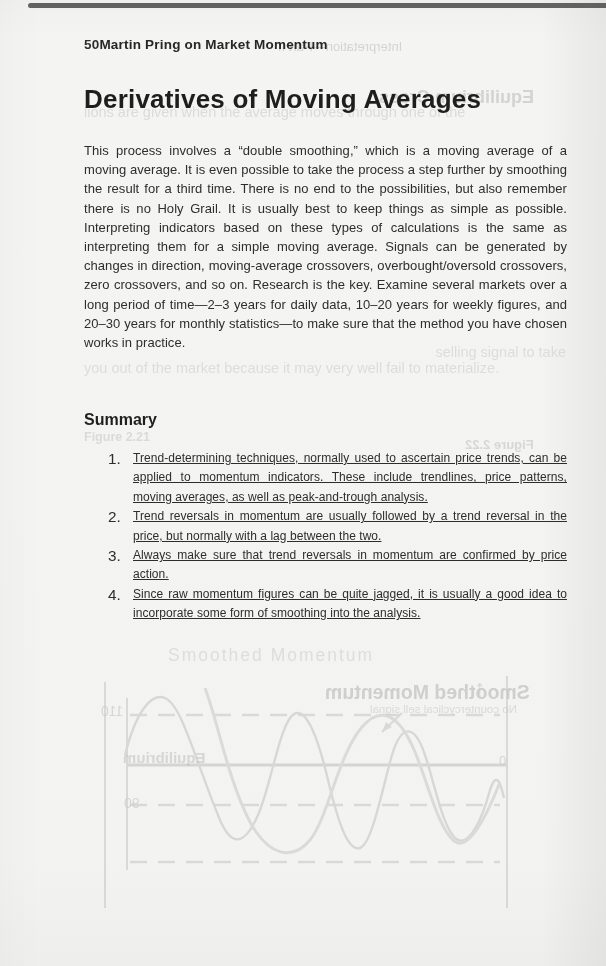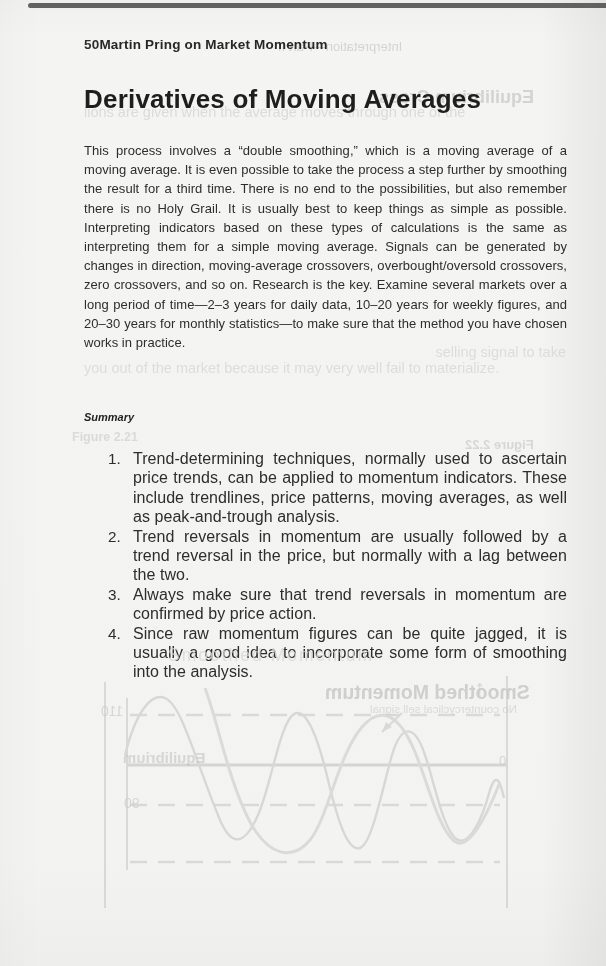--- a/index.html
+++ b/index.html
@@ -26,35 +26,35 @@
     position:absolute; top:84px; left:84px;
     font-size:26px; font-weight:bold; letter-spacing:.2px; color:#1e1e1e;
   }
   .body-par {
     position:absolute; top:128px; left:84px; width:483px;
     font-size:13px; line-height:19.2px; text-align:justify;
     color:#2d2d2d; letter-spacing:.05px;
   }
   .summary-heading {
     position:absolute; top:411px; left:84px;
-    font-size:11px; font-weight:bold; color:#1f1f1f;font-style:italic;
+    font-size:16px; font-weight:bold; color:#1f1f1f;
   }
   .summary-list { position:absolute; top:449px; left:108px; width:459px; }
   .summary-item { display:flex; margin:0; }
   .summary-item .num { width:25px; flex:0 0 25px; font-size:15.3px; line-height:19.4px; color:#2d2d2d; }
-  .summary-item .txt { flex:1; font-size:16px; line-height:19.4px; text-align:justify; color:#2d2d2d; letter-spacing:.05px; }
+  .summary-item .txt { flex:1; font-size:12px; line-height:19.4px; text-align:justify; color:#2d2d2d; letter-spacing:.05px;text-decoration:underline; }
   
   .ghost { color:#cfcfcd; }
   .mirror { display:inline-block; transform:scaleX(-1); }
   .g-running { top:39px; left:235px; width:210px; font-size:13px; opacity:.85; text-align:center; }
   .g-heading { top:87px; left:348px; width:218px; font-size:18px; font-weight:bold; opacity:.8; text-align:center; color:#cbcbc9; }
   .g-line1 { top:104px; left:84px; width:482px; font-size:14.5px; text-align:justify; opacity:.8; color:#d5d5d3; }
   .g-line2 { top:344px; left:84px; width:482px; font-size:14.5px; text-align:right; opacity:.8; color:#d7d7d5; }
   .g-line3 { top:360px; left:84px; width:482px; font-size:14.5px; opacity:.8; color:#d7d7d5; }
-  .g-figcap { top:430px; left:72px; font-size:12.5px; font-weight:bold; opacity:.75; color:#d2d2d0; }
+  .g-figcap { top:430px; left:84px; font-size:12.5px; font-weight:bold; opacity:.75; color:#d2d2d0; }
   .g-figcap-m { top:437px; left:452px; width:95px; font-size:13px; font-weight:bold; opacity:.8; text-align:center; color:#d0d0ce; }
   .g-charttitle { top:645px; left:168px; font-size:17.5px; letter-spacing:2px; opacity:.8; color:#d8d8d6; }
   .g-charttitle-m { top:681px; left:295px; width:265px; font-size:19.5px; font-weight:bold; opacity:.85; text-align:center; color:#c9c9c7; }
   .g-chartsub-m { top:703px; left:330px; width:228px; font-size:11.5px; opacity:.8; text-align:center; color:#d3d3d1; }
   .g-uparrow { top:674px; left:474px; font-size:24px; opacity:.7; color:#c9c9c7; }
   .g-110 { top:703px; left:101px; font-size:14px; opacity:.8; }
   .g-eq { top:749px; left:110px; width:108px; font-size:15px; font-weight:bold; opacity:.8; text-align:center; }
   .g-90 { top:795px; left:124px; font-size:14px; opacity:.8; }
   .g-0 { top:753px; left:499px; font-size:13px; opacity:.8; }
   .g-chart-svg { top:630px; left:70px; opacity:.6; }

